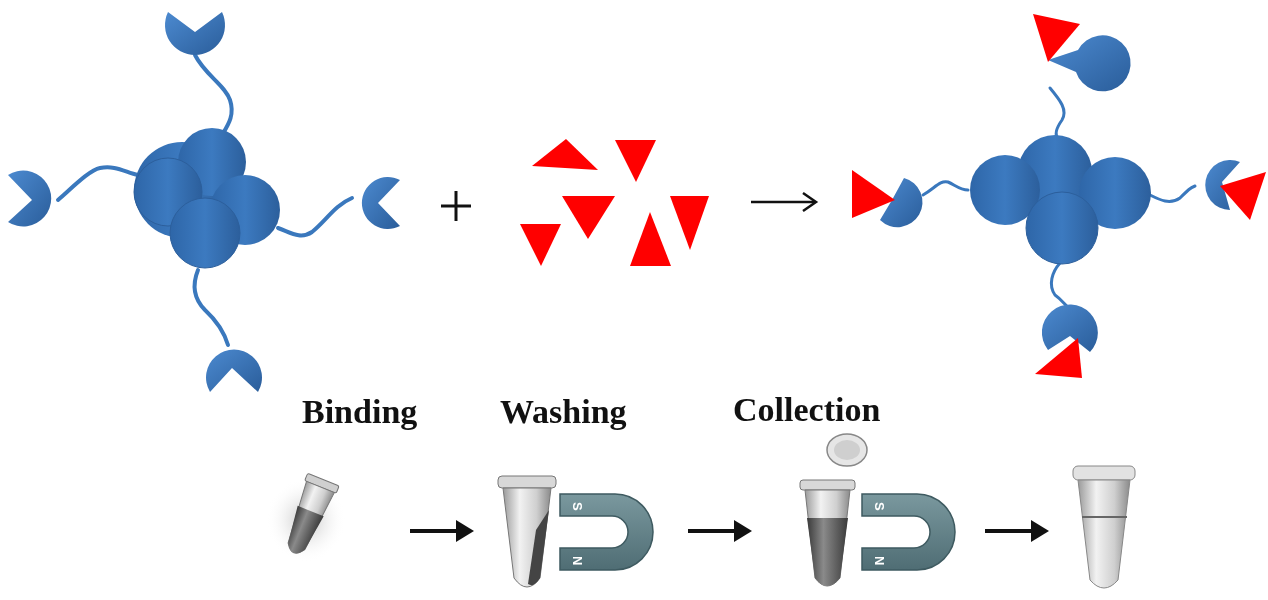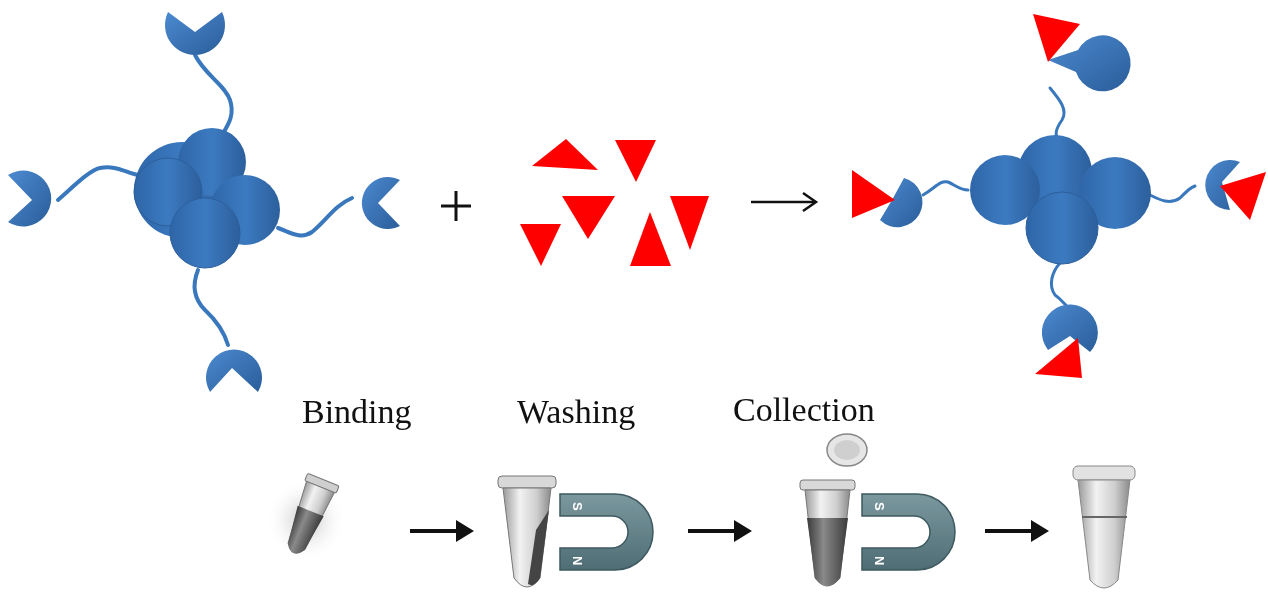--- a/index.html
+++ b/index.html
@@ -1,18 +1,18 @@
 <!DOCTYPE html>
 <html><head>
 <meta charset="utf-8">
 <style>
   html, body { margin:0; padding:0; background:#ffffff; }
   body { width:1268px; height:600px; position:relative; overflow:hidden; font-family:"Liberation Serif", serif; }
   .layer { position:absolute; left:0; top:0; }
-  .step-label { position:absolute; font-family:"Liberation Serif", serif; font-weight:normal; font-size:34px; color:#111; white-space:nowrap; }
+  .step-label { position:absolute; font-family:"Liberation Serif", serif; font-weight:bold; font-size:34px; color:#111; white-space:nowrap; }
 </style>
 </head>
 <body>
 
 <svg class="layer" width="1268" height="600" viewBox="0 0 1268 600">
   <defs>
     <linearGradient id="beadGrad" x1="0" y1="0" x2="1" y2="0">
       <stop offset="0" stop-color="#2e66a8"></stop>
       <stop offset="0.5" stop-color="#3c7ac0"></stop>
       <stop offset="1" stop-color="#2c5f9c"></stop>
@@ -156,14 +156,14 @@
   </g>
 
   <g>
     <rect x="1073" y="466" width="62" height="14" rx="5" fill="#e2e2e2" stroke="#888" stroke-width="1"></rect>
     <path d="M1078 480 L1130 480 L1118 580 Q1104 596 1090 580 Z" fill="url(#tubeGrad)" stroke="#888" stroke-width="1"></path>
     <line x1="1082" y1="517" x2="1127" y2="517" stroke="#666" stroke-width="2"></line>
   </g>
 </svg>
 
 <div class="step-label" style="left:302px; top:393px;">Binding</div>
-<div class="step-label" style="left:500px; top:393px;margin-left:17px;">Washing</div>
+<div class="step-label" style="left:500px; top:393px;">Washing</div>
 <div class="step-label" style="left:733px; top:391px;">Collection</div>
 
 </body></html>

